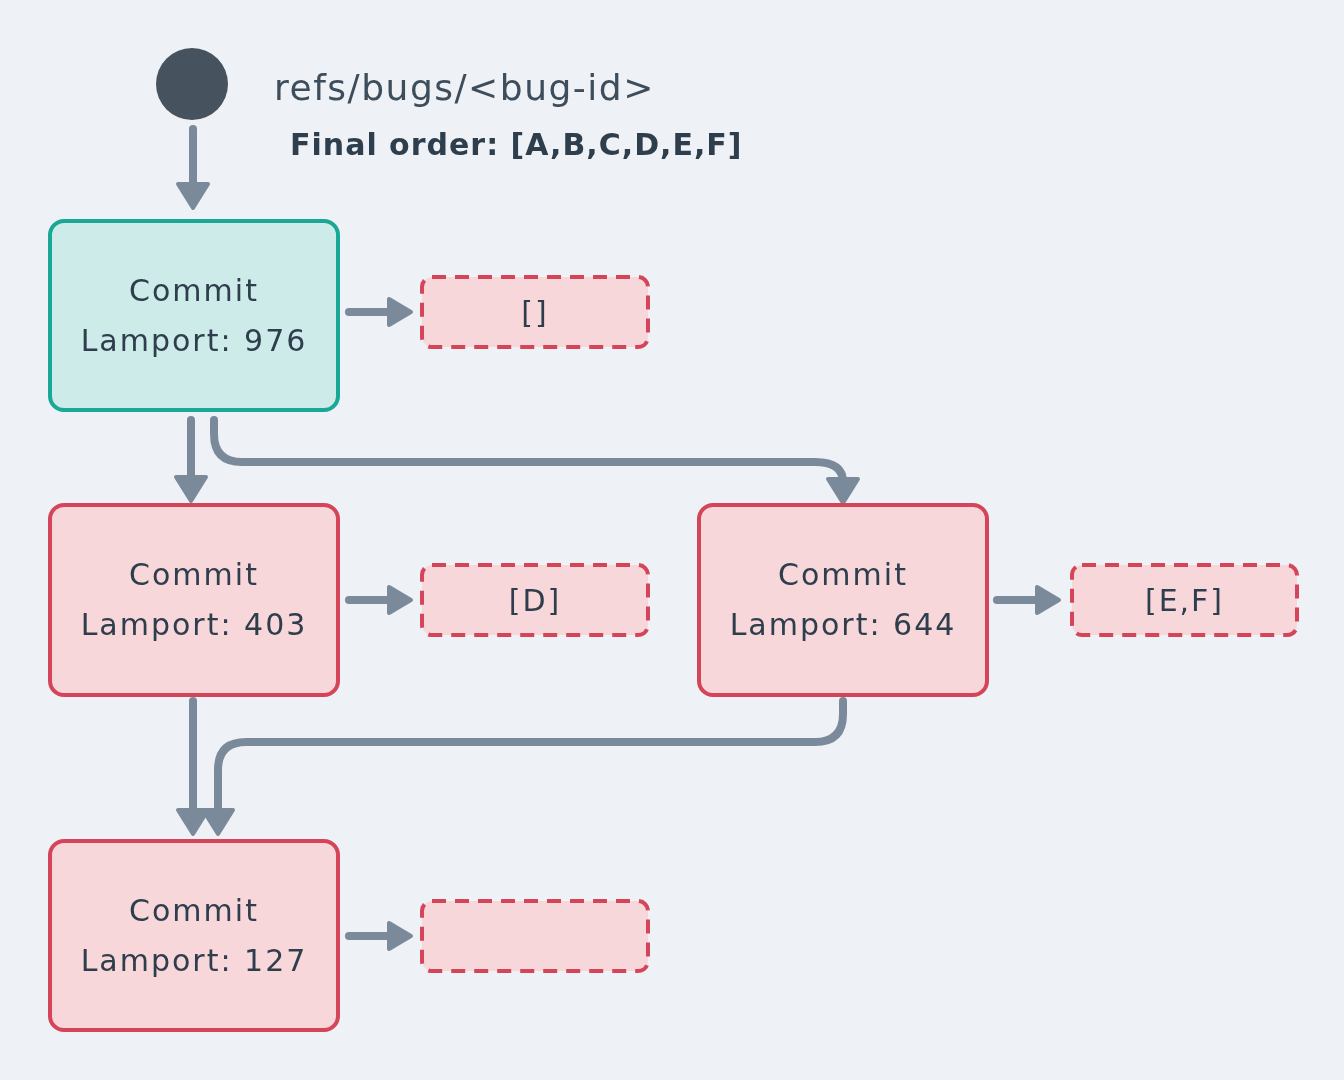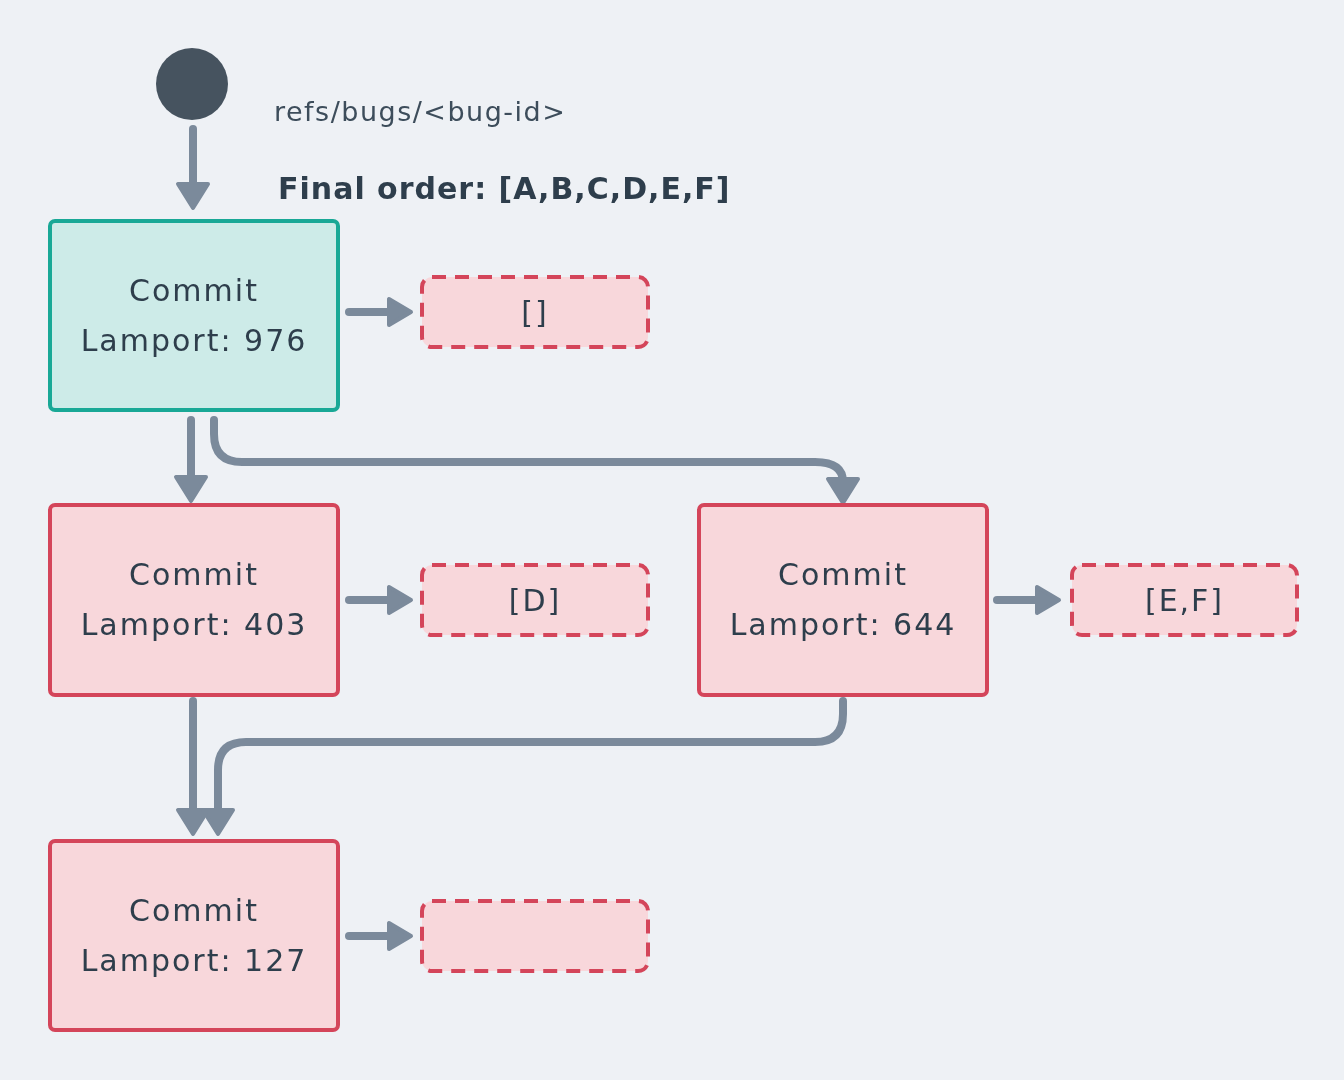--- a/index.html
+++ b/index.html
@@ -54,42 +54,40 @@
     position:absolute;
     left:156px;top:48px;
     width:72px;height:72px;
     border-radius:50%;
     background:var(--circle);
   }
   .ref-label{
     position:absolute;
     left:274px;top:70px;
     height:36px;line-height:36px;
-    font-size:27px;
+    font-size:36px;
     letter-spacing:1.5px;
     color:var(--ink-soft);
     white-space:nowrap;
-    margin-top:24px;
   }
   .final-order{
     position:absolute;
-    left:278px;top:127px;
+    left:290px;top:127px;
     height:36px;line-height:36px;
     font-size:30px;
     font-weight:bold;
     letter-spacing:1px;
     color:var(--ink);
     white-space:nowrap;
-    margin-top:44px;
   }
   .commit-box{
     position:absolute;
     width:292px;
     box-sizing:border-box;
-    border-radius:7px;
+    border-radius:16px;
     display:flex;
     flex-direction:column;
     align-items:center;
     justify-content:center;
     text-align:left;
   }
   .commit-box .line{
     font-size:30px;
     line-height:50px;
     letter-spacing:2px;

